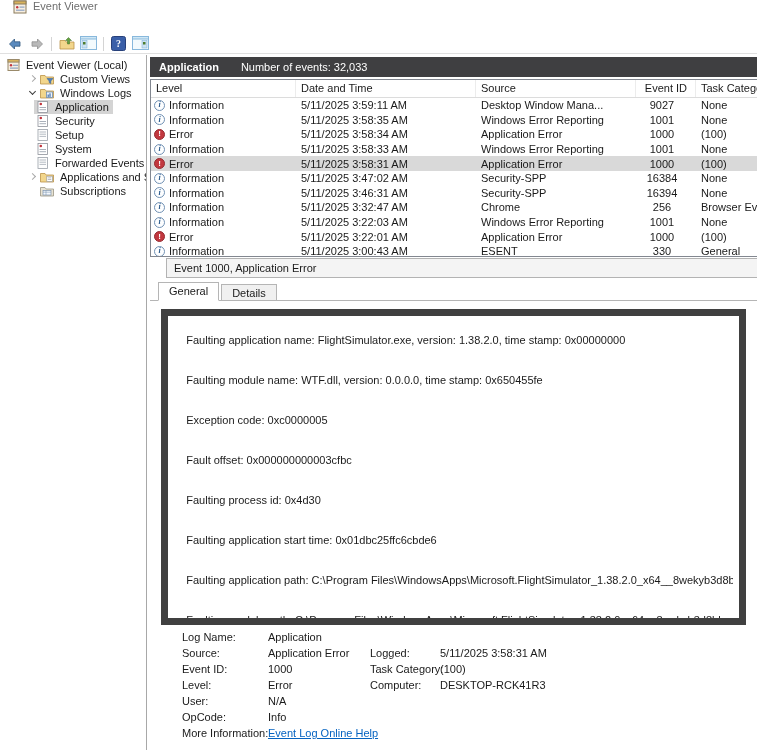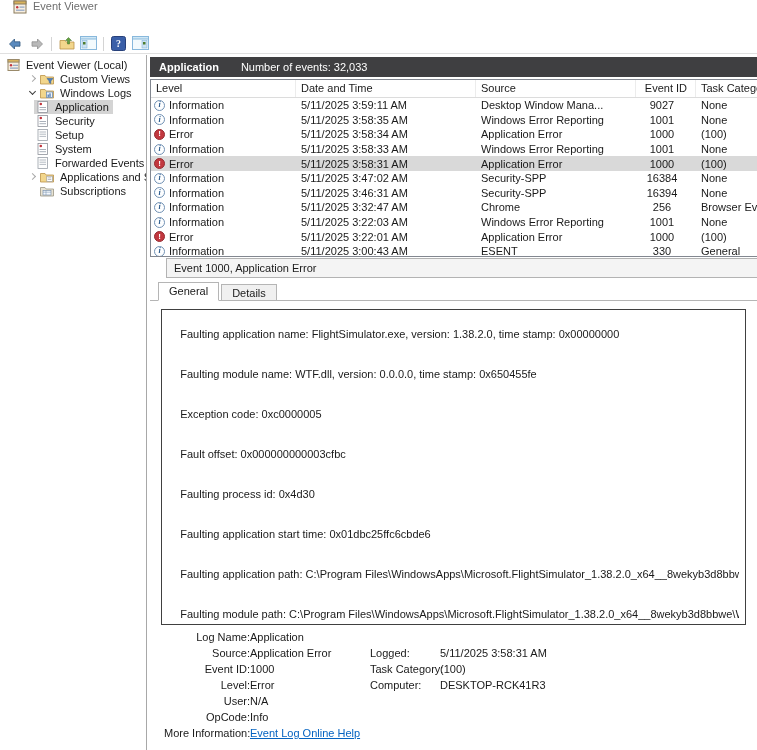--- a/index.html
+++ b/index.html
@@ -86,23 +86,23 @@
   .detail-titlebar { position:absolute; top:203px; left:2px; right:0; height:20px;
     background:#f4f4f4; border:1px solid #b3b3b3; border-right:none;
     display:flex; align-items:center; padding-left:7px;margin-left:16px; }
   .tabs { position:absolute; top:227px; left:10px; height:19px; display:flex; align-items:flex-end; z-index:2; }
   .tab { height:17px; padding:2px 10px 0; border:1px solid #b5b5b5; background:#f0f0f0;
     margin-right:2px; cursor:default; }
   .tab[data-active="true"] { background:#fff; height:19px; border-bottom:1px solid #fff; }
   .tab-content { position:absolute; top:245px; left:2px; right:0; bottom:0;
     border-top:1px solid #b5b5b5; background:#fff; }
   .desc-box { position:absolute; top:8px; left:11px; right:11px; height:316px;
-    border:1px solid #404040; padding:5px 6px; overflow:hidden; }
+    border:7px solid #404040; padding:5px 6px; overflow:hidden; }
   .desc-line { line-height:13.3px; white-space:pre; overflow:hidden; }
-  .fields-left  { position:absolute; left:14px;  top:328px;text-align:right; }
+  .fields-left  { position:absolute; left:32px;  top:328px; }
   .fields-right { position:absolute; left:220px; top:344px; }
   .field-row { display:flex; height:16px; align-items:center; white-space:nowrap; }
   .field-label { width:86px; flex-shrink:0; }
   .fields-right .field-label { width:70px; }
   .link { color:#0563c1; text-decoration:underline; cursor:pointer; }
 </style>
 </head>
 <body>
 
 <div class="titlebar">

